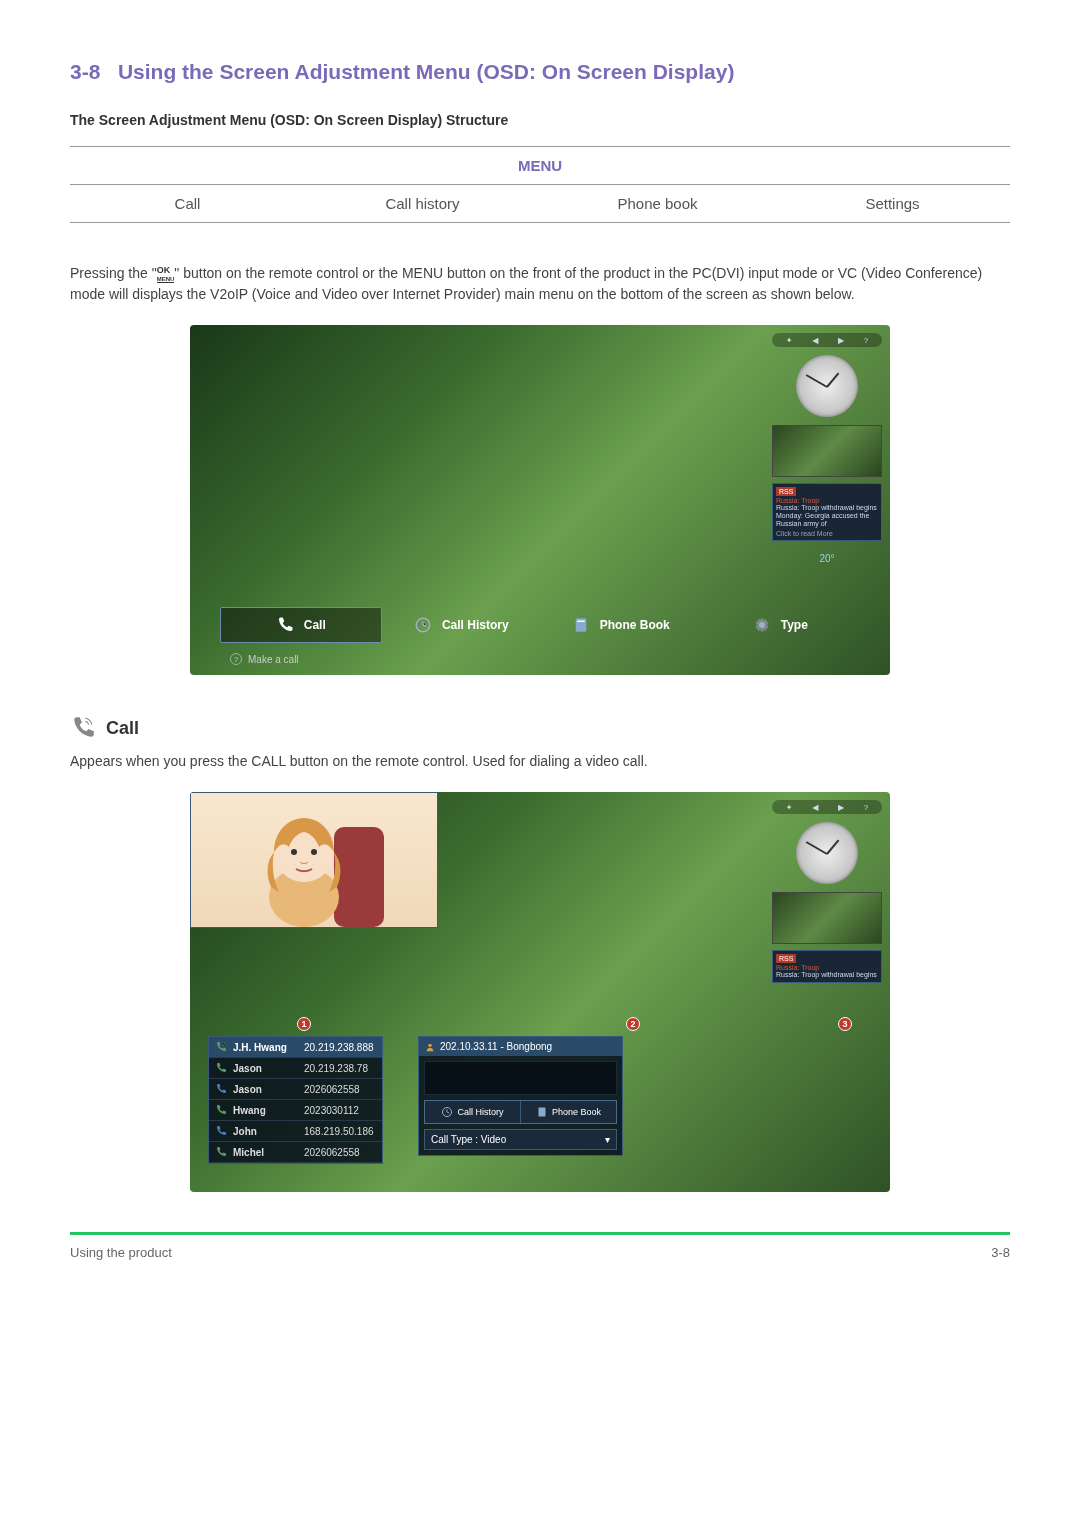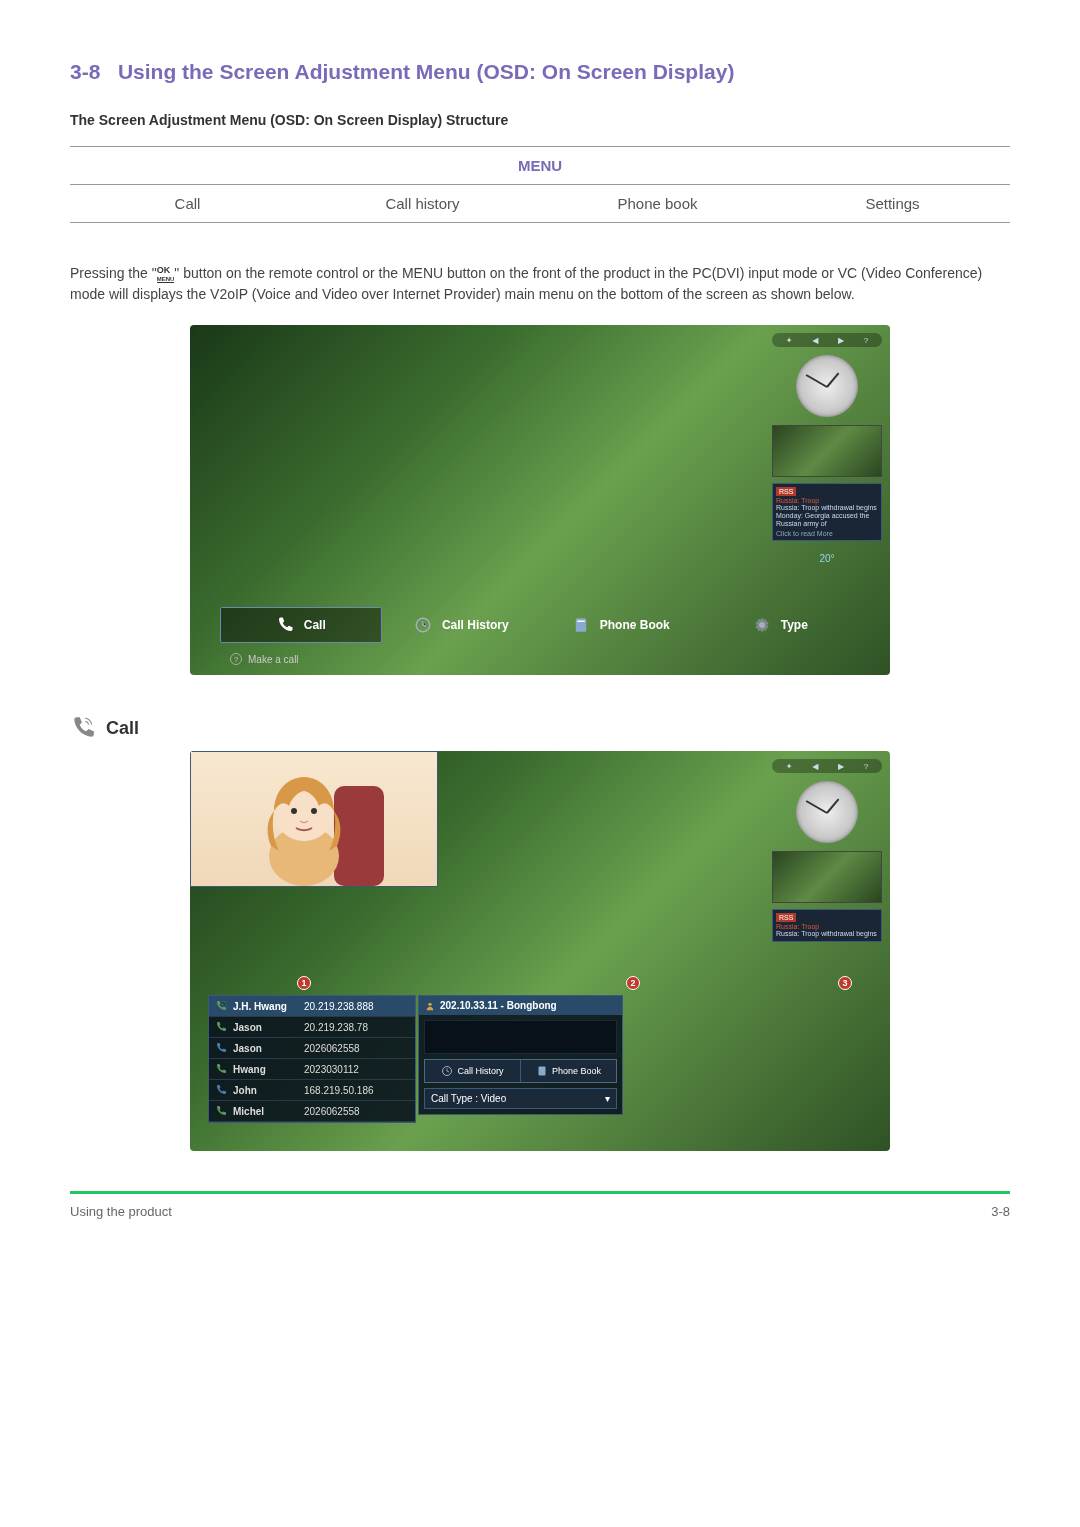--- a/index.html
+++ b/index.html
@@ -35,28 +35,28 @@
   .call-heading { display: flex; align-items: center; gap: 10px; margin-bottom: 10px; }
   .call-heading-icon { width: 26px; height: 26px; }
   .call-heading-text { font-size: 18px; font-weight: bold; color: #333; }
   .screenshot2 { width: 700px; height: 400px; margin: 0 auto 40px auto; background: linear-gradient(135deg, #1a3818 0%, #3a6b2e 30%, #6aa04e 55%, #2f5226 100%); border-radius: 4px; position: relative; overflow: hidden; display: block; }
   .widget-pane2 { position: absolute; right: 8px; top: 8px; width: 110px; }
   .num-badge { position: absolute; width: 14px; height: 14px; border-radius: 50%; background: #c03a2a; border: 1px solid #fff; color: #fff; font-size: 9px; text-align: center; line-height: 13px; font-weight: bold; }
   .badge1 { top: 225px; left: 107px; }
   .badge2 { top: 225px; left: 436px; }
   .badge3 { top: 225px; left: 648px; }
   .panel { position: absolute; background: rgba(10,20,30,0.9); border: 1px solid #3a5a7a; }
-  .panel-left { top: 244px; left: 18px; width: 208px; }
+  .panel-left { top: 244px; left: 18px; width: 175px; }
   .list-row { display: flex; align-items: center; gap: 6px; padding: 4px 6px; color: #ddd; font-size: 10px; border-bottom: 1px solid #2a3a4a; }
   .list-row.selected { background: #2a4a6a; color: #fff; }
   .row-icon { width: 12px; height: 12px; }
   .row-name { flex: 0 0 65px; font-weight: bold; }
   .row-ip { flex: 1; }
   .panel-mid { top: 244px; left: 228px; width: 205px; }
-  .mid-header { background: #2a4a6a; padding: 4px 6px; color: #fff; font-size: 10px; display: flex; align-items: center; gap: 5px; font-weight: bold; }
+  .mid-header { background: #2a4a6a; padding: 4px 6px; color: #fff; font-size: 10px; display: flex; align-items: center; gap: 5px; }
   .mid-input { background: #081018; margin: 5px; height: 34px; border: 1px solid #1a2a3a; }
   .mid-btns { display: flex; gap: 0; margin: 3px 5px; border: 1px solid #4a6a8a; }
   .mid-btn { flex: 1; background: #1a2a3a; color: #fff; font-size: 9px; padding: 5px 4px; display: flex; align-items: center; justify-content: center; gap: 4px; border-right: 1px solid #3a5a7a; }
   .mid-btn:last-child { border-right: none; }
   .mid-select { margin: 5px; background: #1a2a3a; border: 1px solid #3a5a7a; color: #fff; font-size: 10px; padding: 4px 6px; display: flex; justify-content: space-between; align-items: flex-end; }
   .panel-right { top: 248px; left: 438px; width: 248px; height: 136px; background: linear-gradient(180deg, #f8e8d0 0%, #f0d8b8 100%); border: 1px solid #3a5a7a; display: flex; align-items: flex-end; justify-content: center; }
   .avatar-svg { width: 140px; height: 130px; }
   .footer { border-top: 3px solid #22c55e; padding-top: 10px; margin-top: 30px; display: flex; justify-content: space-between; color: #666; font-size: 13px; }
 </style>
 </head>
@@ -140,20 +140,21 @@
     </div>
   </div>
 
   <div class="call-heading">
     <svg class="call-heading-icon" viewBox="0 0 24 24">
       <path fill="#888" d="M6 2c-1 0-2 1-2 2 0 8 8 16 16 16 1 0 2-1 2-2v-3l-5-2-2 2c-3-1-5-3-6-6l2-2-2-5H6z"></path>
       <path fill="none" stroke="#888" d="M14 3c3 0 6 3 6 6M14 6c2 0 3 1 3 3"></path>
     </svg>
     <span class="call-heading-text">Call</span>
   </div>
+  <p class="body-text">Appears when you press the CALL button on the remote control. Used for dialing a video call.</p>
 
   <div class="screenshot2">
     <div class="widget-pane2">
       <div class="mini-icons">
         <span>✦</span>
         <span>◀</span>
         <span>▶</span>
         <span>?</span>
       </div>
       <div class="clock"></div>

